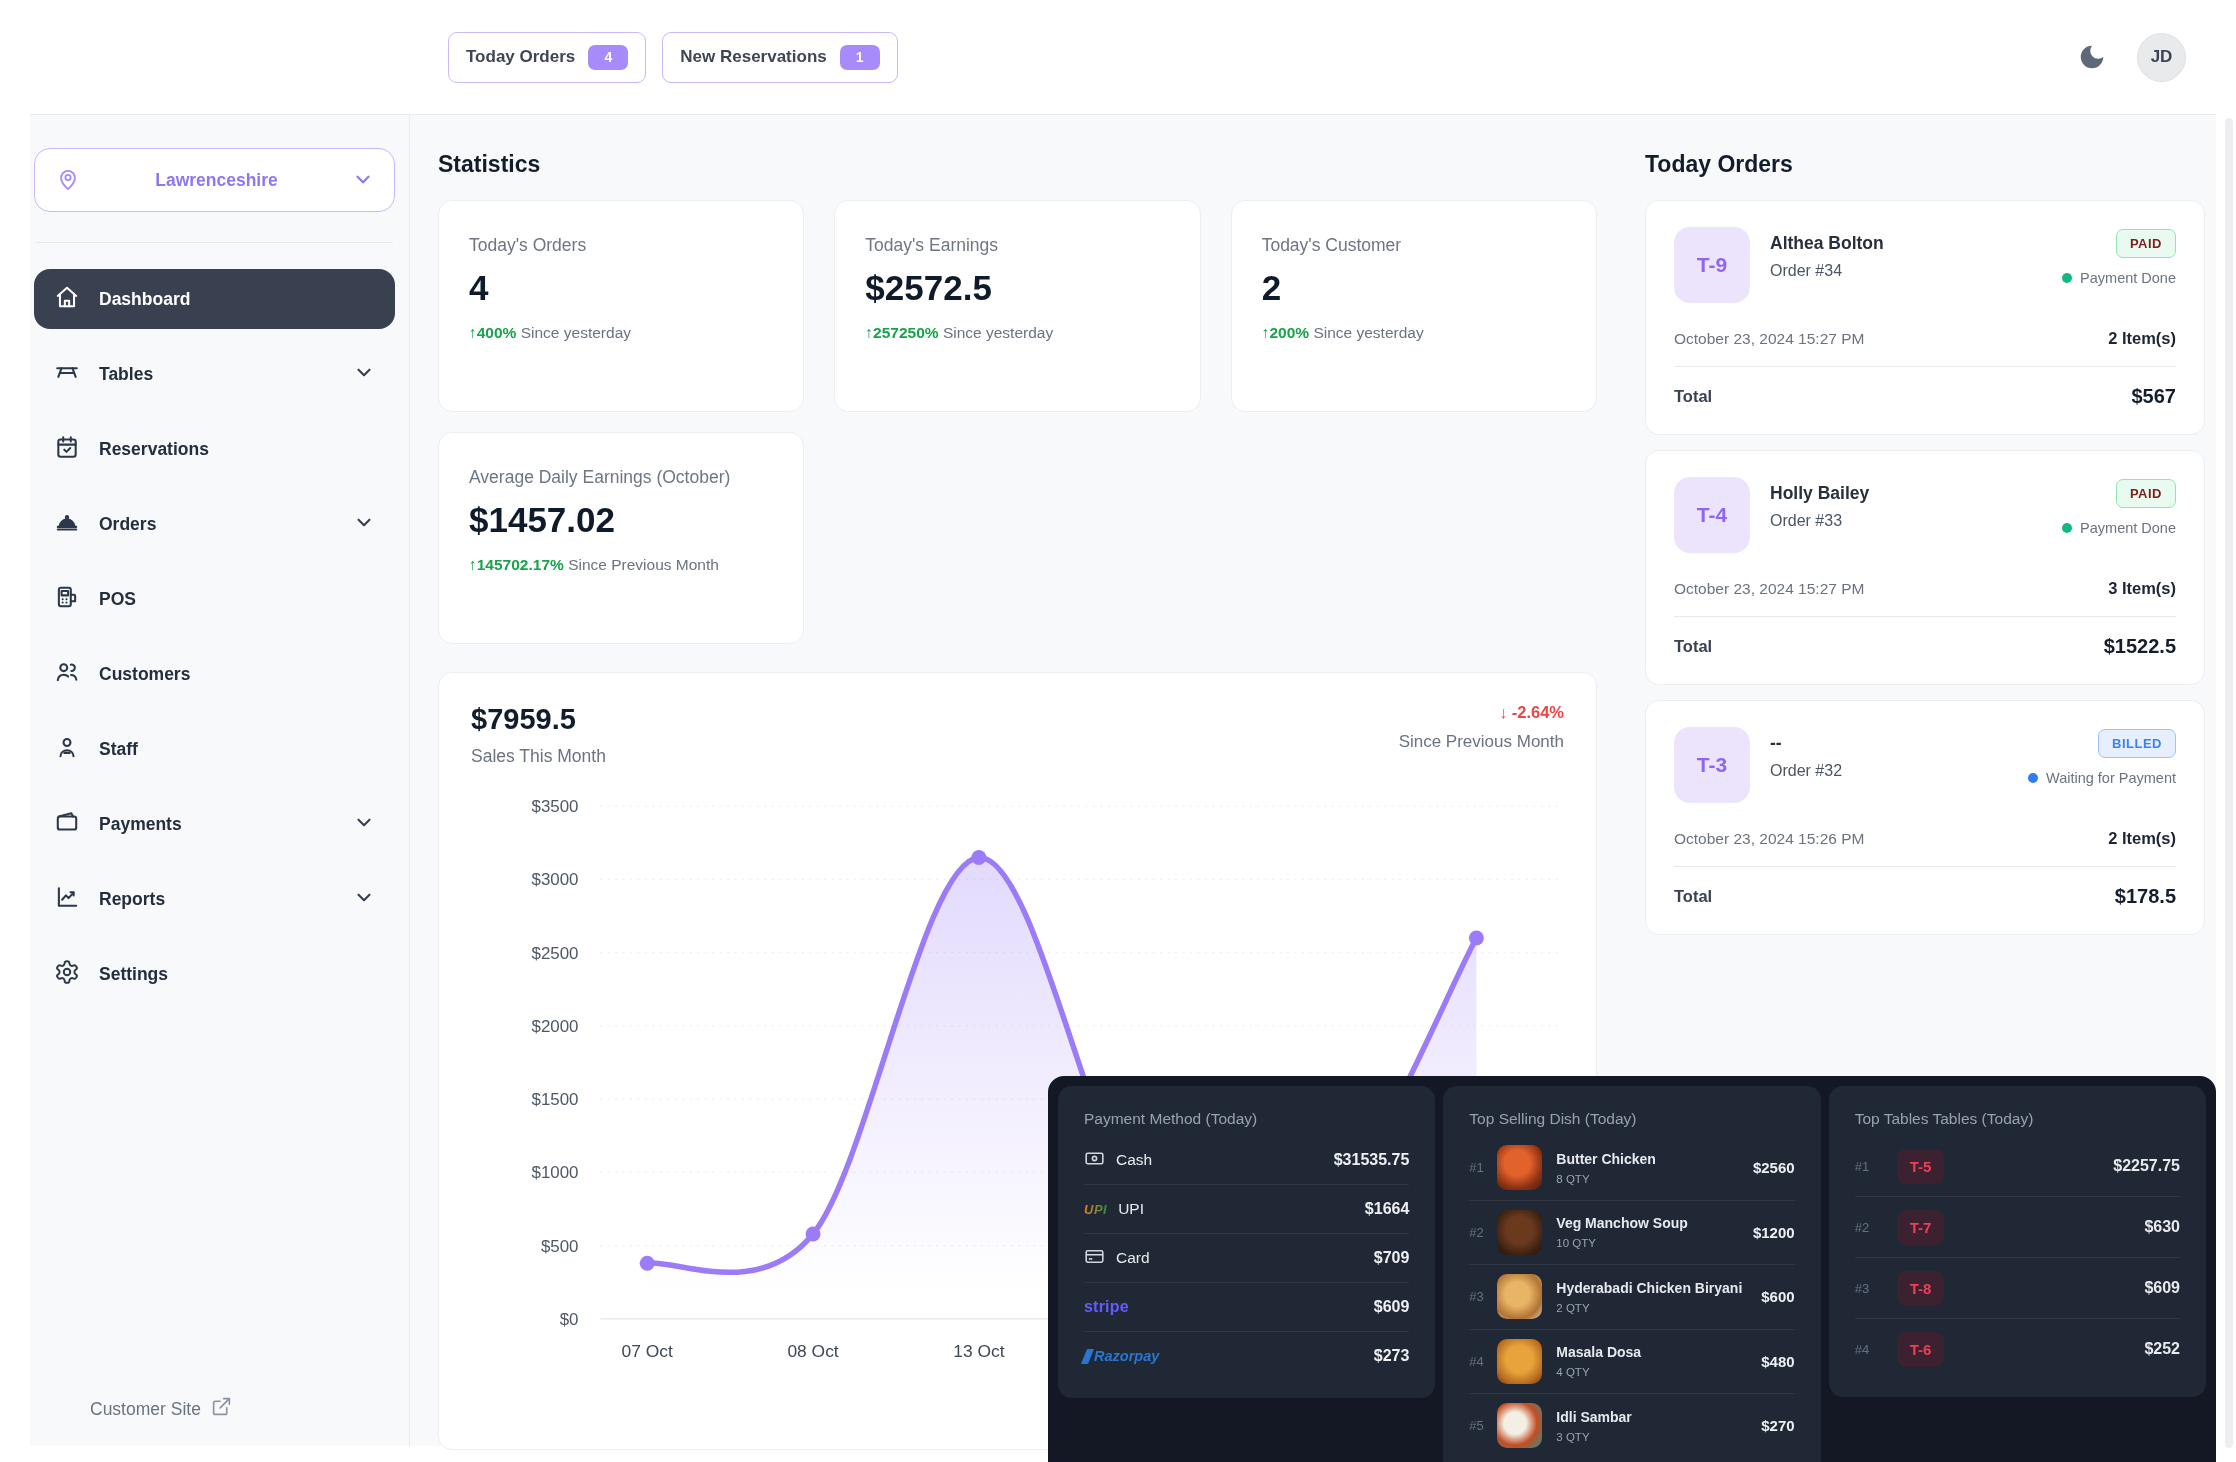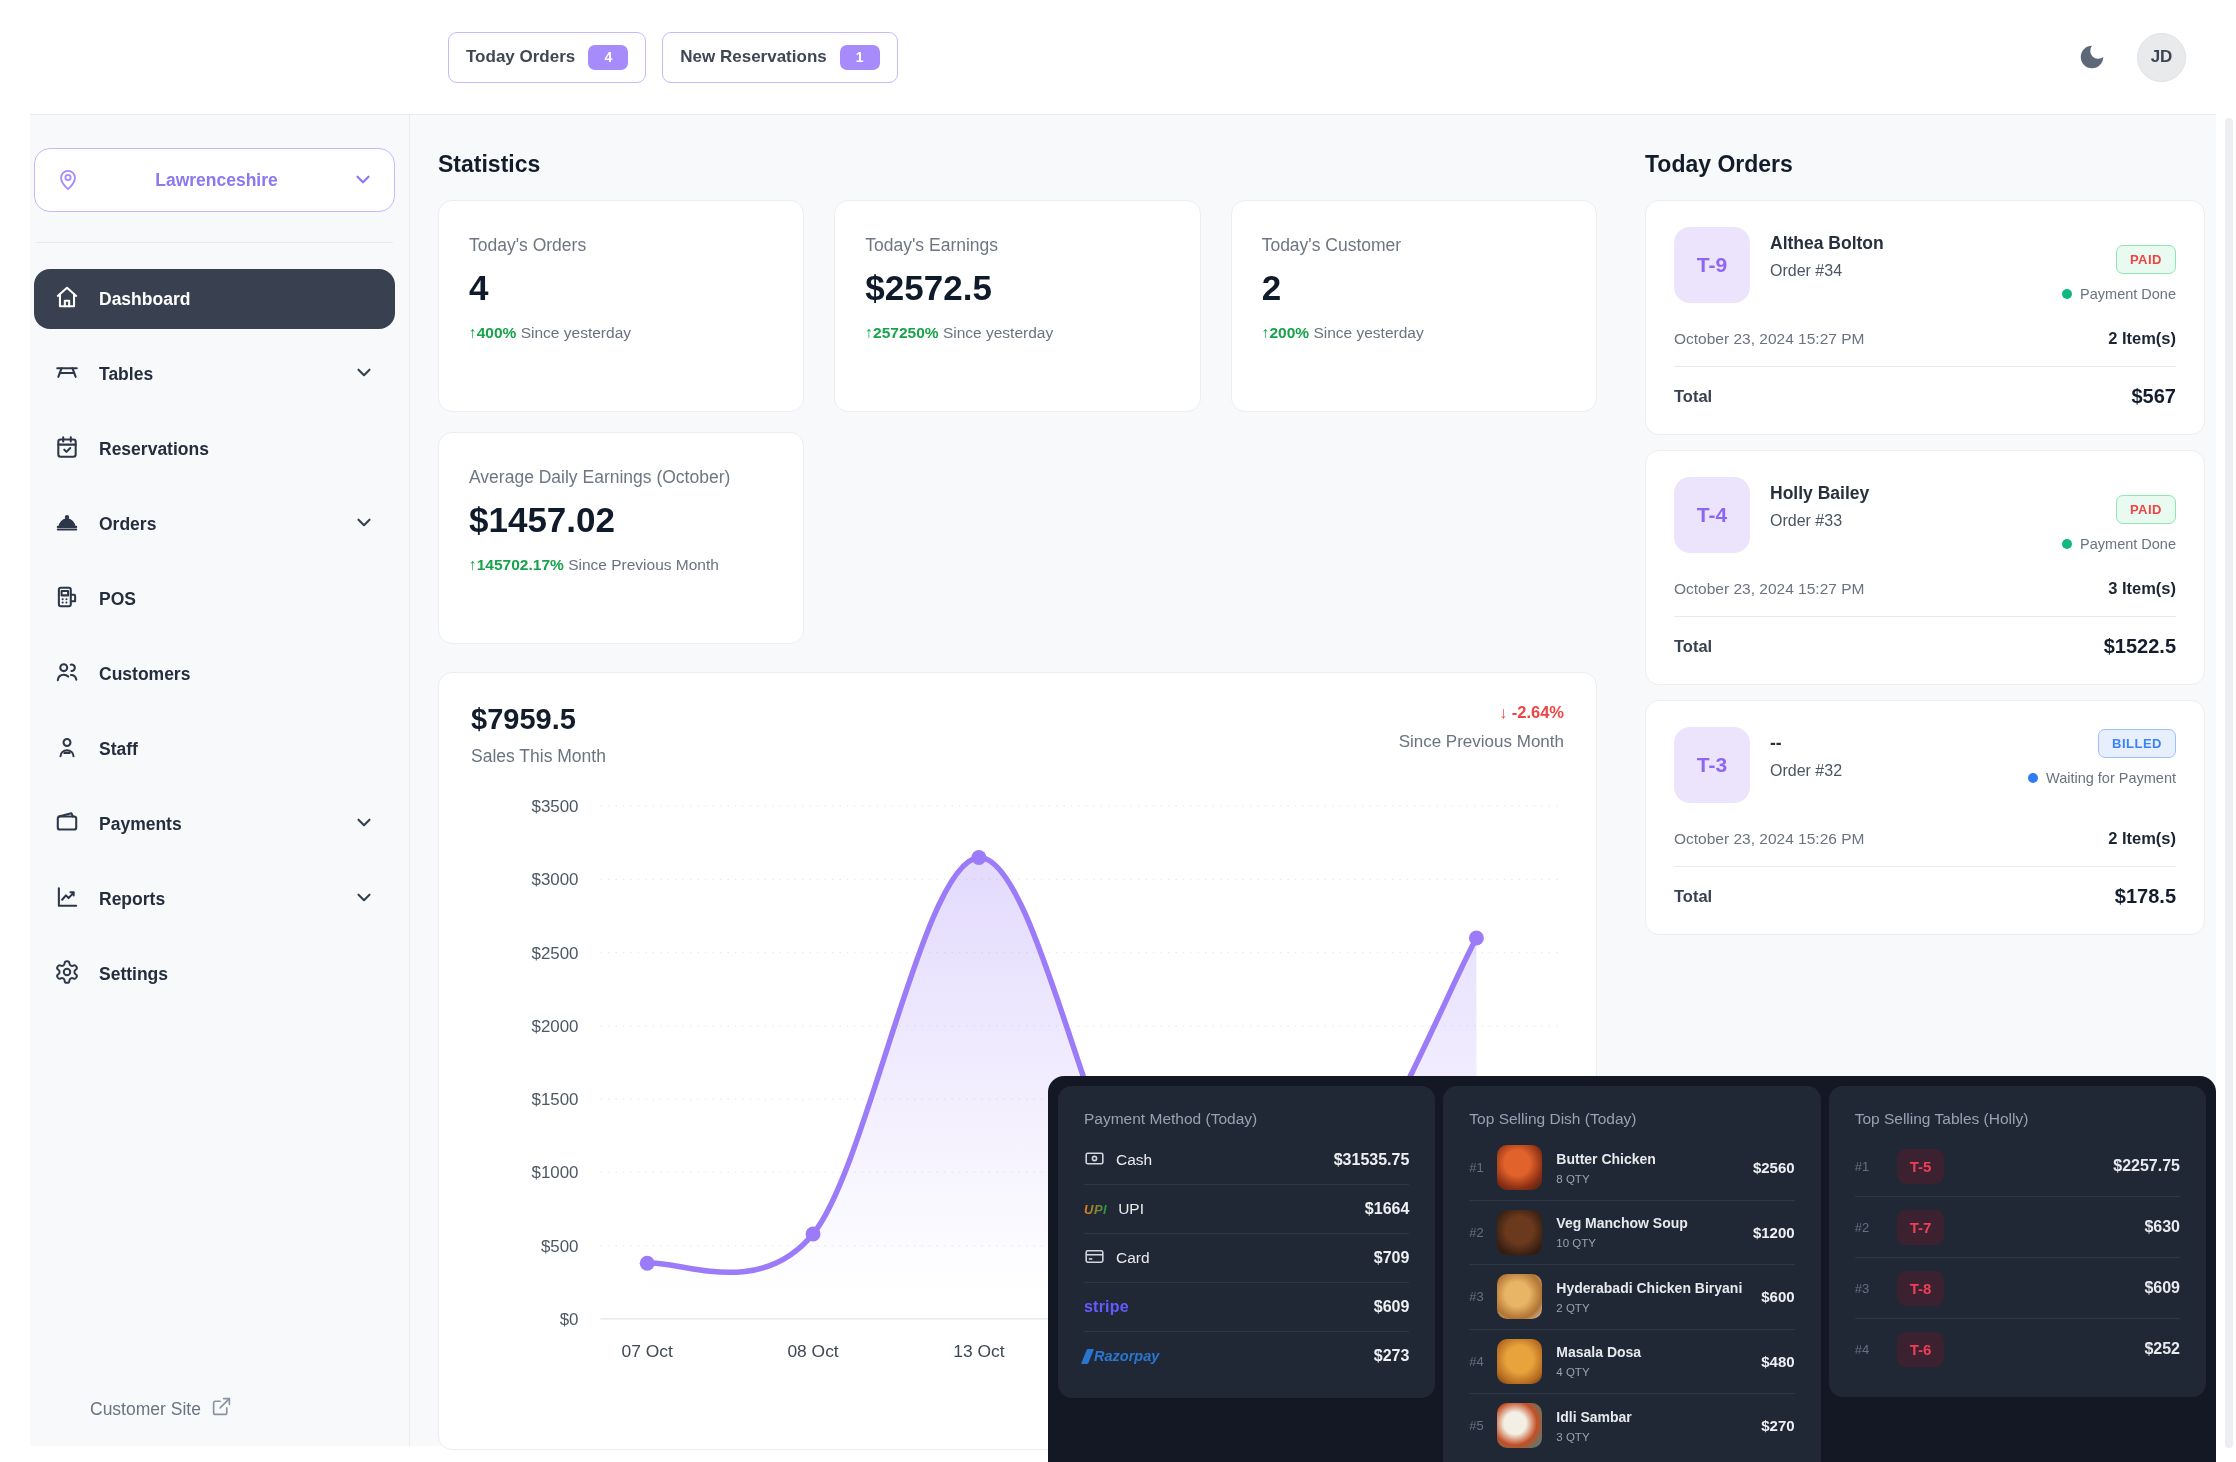--- a/index.html
+++ b/index.html
@@ -61,21 +61,21 @@
   .right-col{width:560px;flex:none;}
   .order-card{background:#fff;border:1px solid #eceef2;border-radius:14px;padding:26px 28px;box-sizing:border-box;margin-bottom:15px;cursor:pointer;}
   .oc-top{display:flex;align-items:flex-start;gap:20px;}
   .t-badge{width:76px;height:76px;border-radius:16px;background:#ece4fd;color:#8f66f4;font-size:21px;font-weight:700;
            display:flex;align-items:center;justify-content:center;flex:none;}
   .oc-who{padding-top:6px;}
   .oc-name{font-size:17.5px;font-weight:700;color:#29303d;}
   .oc-order{font-size:16px;color:#4b5563;margin-top:8px;}
   .oc-right{margin-left:auto;display:flex;flex-direction:column;align-items:flex-end;padding-top:2px;}
   .status-badge{font-size:13px;font-weight:800;letter-spacing:.5px;padding:6px 13px;border-radius:7px;}
-  .status-badge.paid{color:#ef4444;background:#e9fbf1;border:1.5px solid #8ee6b0;margin-top:16px;}
+  .status-badge.paid{color:#7f1d1d;background:#e9fbf1;border:1.5px solid #8ee6b0;}
   .status-badge.billed{color:#3b82f6;background:#e7effd;border:1.5px solid #9cc3fb;}
   .status-note{display:flex;align-items:center;gap:8px;margin-top:12px;font-size:14.5px;color:#6b7280;}
   .dot{width:10px;height:10px;border-radius:50%;}
   .dot.green{background:#10b981;}
   .dot.blue{background:#2f7df6;}
   .oc-meta{display:flex;justify-content:space-between;align-items:center;margin-top:26px;}
   .oc-date{font-size:15.5px;color:#6b7280;}
   .oc-items{font-size:16.5px;font-weight:700;color:#1c2533;}
   .oc-div{height:1px;background:#e8eaee;margin:18px 0;}
   .oc-total-row{display:flex;justify-content:space-between;align-items:center;}
@@ -527,21 +527,21 @@
         <span class="thumb d5"></span>
         <span class="dish-info">
             <div class="dish-name">Idli Sambar</div>
             <div class="dish-qty">3 QTY</div>
           </span>
         <span class="dish-amt">$270</span>
       </div>
     </div>
 
     <div class="dk-card">
-      <div class="dk-title">Top Selling Tables (Holly)</div>
+      <div class="dk-title">Top Tables Tables (Today)</div>
       <div class="dk-row tbl-row">
         <span class="rank">#1</span>
         <span class="tbl-badge">T-5</span>
         <span class="tbl-amt">$2257.75</span>
       </div>
       <div class="dk-row tbl-row">
         <span class="rank">#2</span>
         <span class="tbl-badge">T-7</span>
         <span class="tbl-amt">$630</span>
       </div>

